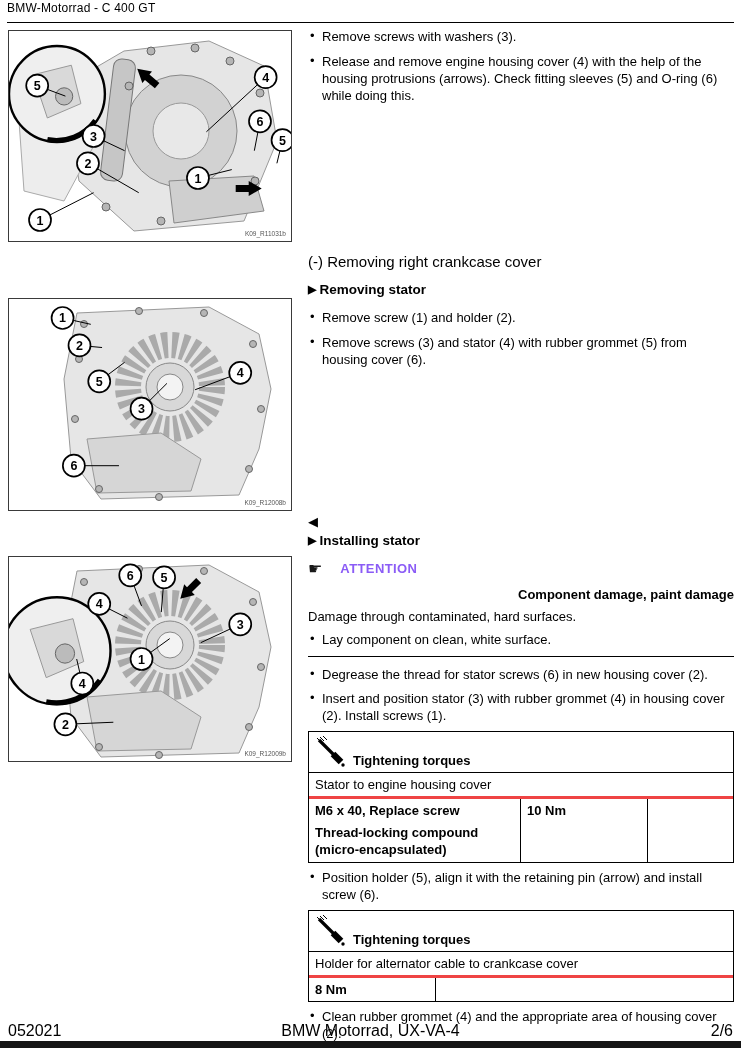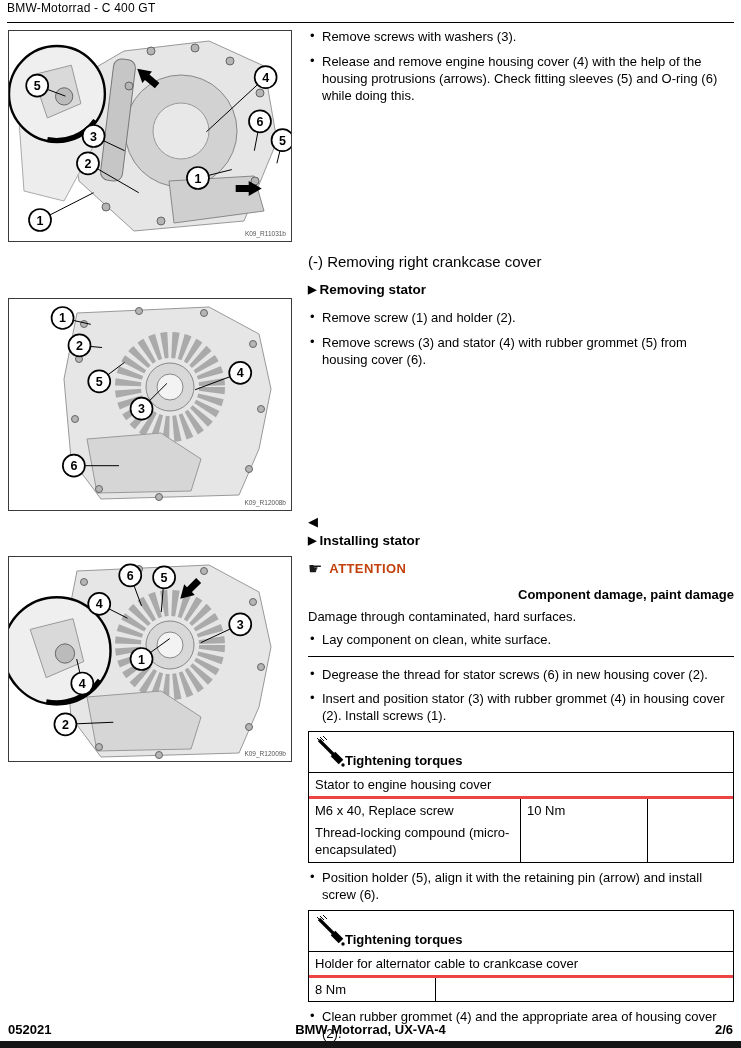--- a/index.html
+++ b/index.html
@@ -21,43 +21,43 @@
   .bullets .bullet-row + .bullet-row{margin-top:8px;}
   h2{margin:148px 0 0 0;font-size:15px;line-height:19px;font-weight:400;}
   .subhead{display:flex;align-items:center;font-weight:700;font-size:13.5px;}
   .subhead .tri{font-size:11px;margin-right:3px;line-height:1;}
   .sh1{margin-top:10px;}
   .bullets-stator{margin-top:11px;}
   .back{margin-top:146px;font-size:13px;line-height:15px;}
   .sh2{margin-top:3px;}
   .attention-row{margin-top:11px;display:flex;align-items:center;}
   .hand-icon{font-size:16px;line-height:1;color:#1a1a1a;}
-  .att-label{margin-left:7px;font-weight:700;color:#c2410c;letter-spacing:.4px;}
+  .att-label{margin-left:18px;font-weight:700;color:#8b5cf6;letter-spacing:.4px;}
   .att-title{margin-top:9px;font-weight:700;text-align:right;}
   .att-body{margin-top:5px;}
   .att-bullet{margin-top:6px;}
   .divider{border:none;border-top:1px solid #000;margin:8px 0 0 0;}
   .bullets-install{margin-top:9px;}
   .bullets-install .bullet-row + .bullet-row{margin-top:7px;}
   .torque-table{margin-top:7px;border:1px solid #000;}
-  .tt-head{display:flex;align-items:flex-end;padding:3px 6px 3px 4px;border-bottom:1px solid #000;height:34px;box-sizing:content-box;}
+  .tt-head{display:flex;align-items:flex-end;padding:3px 6px 3px 4px;border-bottom:1px solid #000;height:34px;box-sizing:content-box;gap:8px;}
   .tt-head .wrench{width:36px;height:34px;flex:none;}
   .tt-head .tt-title{font-weight:700;margin-left:-4px;}
   .tt-sub{font-weight:400;padding:3px 6px;border-bottom:3px solid #ef4444;}
-  .tt-row{display:flex;}
+  .tt-row{display:flex;font-weight:bold;}
   .tt-c1{width:50%;box-sizing:border-box;border-right:1px solid #000;padding:3px 6px 4px 6px;}
   .tt-c1 .l2{margin-top:5px;}
   .tt-c1 .l2:empty{display:none;}
   .tt-c2{width:30%;box-sizing:border-box;border-right:1px solid #000;padding:3px 6px;}
   .tt-c3{width:20%;}
   .bullet-holder{margin-top:6px;}
   .bullets-final{margin-top:6px;}
   .bullets-final .bullet-row + .bullet-row{margin-top:6px;}
   
-  .footer{position:absolute;left:8px;width:725px;top:1022px;font-size:13px;display:flex;font-weight:bold;}
+  .footer{position:absolute;left:8px;width:725px;top:1022px;font-size:16px;display:flex;}
   .footer .f-left{width:150px;}
   .footer .f-center{flex:1;text-align:center;}
   .footer .f-right{width:150px;text-align:right;}
   .bottom-bar{position:absolute;left:0;bottom:0;width:741px;height:7px;background:#151515;}
 </style>
 </head>
 <body>
 
 <div class="page">
 

